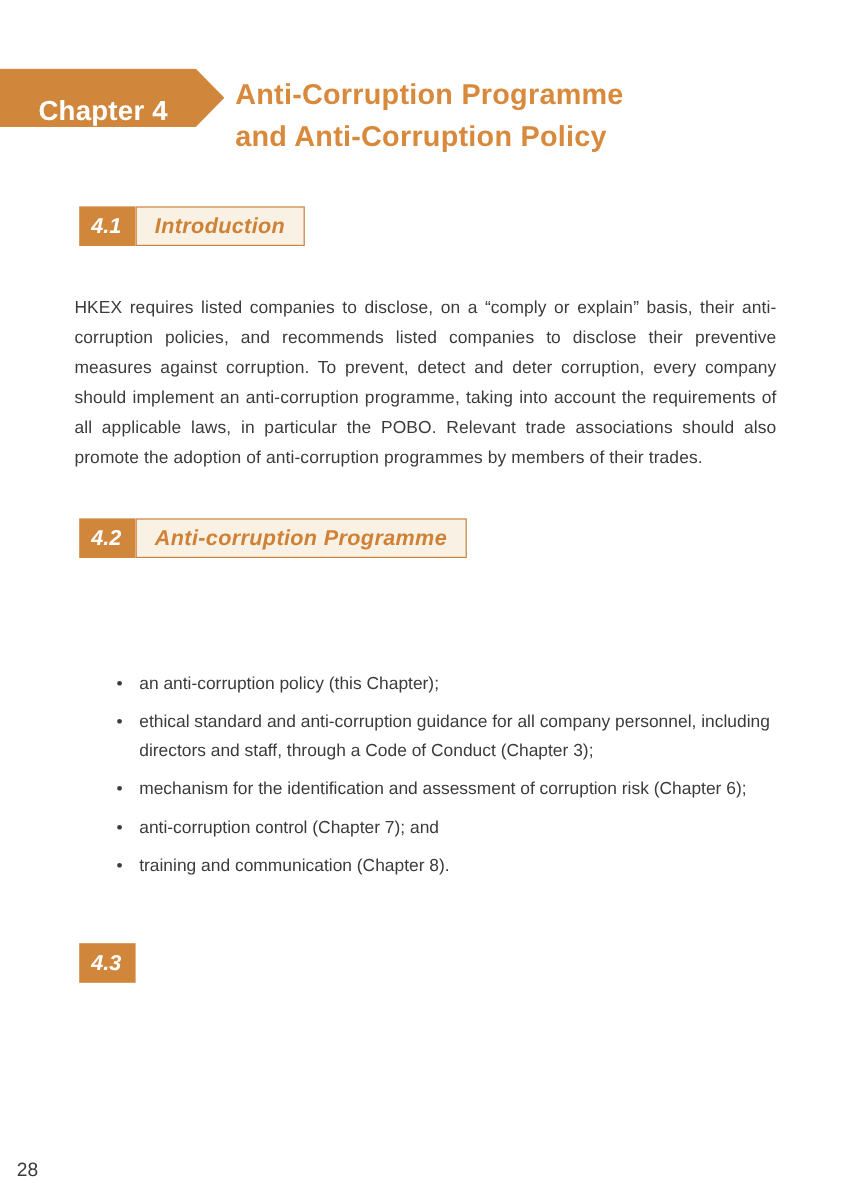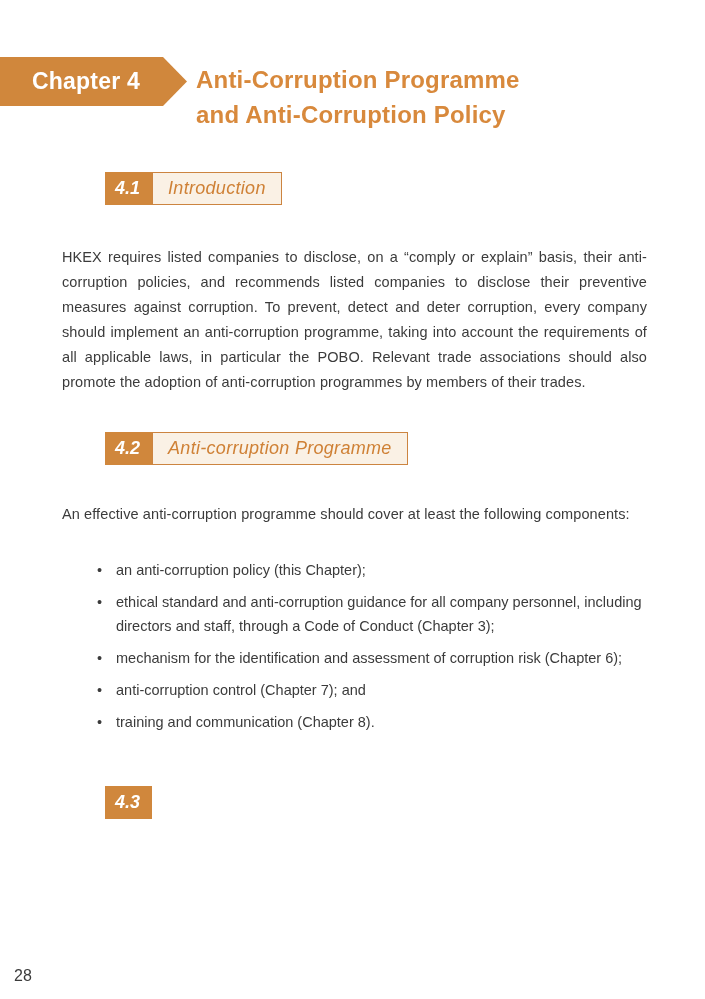--- a/index.html
+++ b/index.html
@@ -15,21 +15,21 @@
     overflow: hidden;
   }
 
   
   .chapter-banner {
     position: absolute;
     top: 57px; left: 0;
     width: 187px; height: 49px;
     background: #d0873c;
     clip-path: polygon(0 0, 163px 0, 187px 50%, 163px 100%, 0 100%);
-    display: flex; align-items: center;
+    display: flex; align-items: flex-end;
   }
   .chapter-banner .chapter-label {
     color: #ffffff;
     font-size: 23px;
     font-weight: bold;
     letter-spacing: 0.2px;
     margin-left: 32px;
   }
 
   
@@ -52,28 +52,27 @@
     align-items: stretch;
   }
   .sec-num {
     background: #d0873c;
     color: #ffffff;
     font-size: 18px;
     font-weight: bold;
     font-style: italic;
     display: flex; align-items: center;
     padding: 0 12px 0 10px;
-    margin-left: 39px;
   }
   .sec-title {
     background: #faf1e5;
     border: 1px solid #cc8440;
     color: #cf8136;
     font-size: 18px;
-    font-weight: normal;
+    font-weight: bold;
     font-style: italic;
     letter-spacing: 0.3px;
     display: flex; align-items: center;
     padding: 0 15px;
   }
 
   
   .para {
     position: absolute;
     left: 62px;
@@ -136,21 +135,20 @@
     <div class="sec-title">Introduction</div>
   </div>
 
   <div class="para" id="para-1">HKEX requires listed companies to disclose, on a “comply or explain” basis, their anti-corruption policies, and recommends listed companies to disclose their preventive measures against corruption.  To prevent, detect and deter corruption, every company should implement an anti-corruption programme, taking into account the requirements of all applicable laws, in particular the POBO.  Relevant trade associations should also promote the adoption of anti-corruption programmes by members of their trades.</div>
 
   <div class="section-bar" style="top:432px">
     <div class="sec-num">4.2</div>
     <div class="sec-title">Anti-corruption Programme</div>
   </div>
 
-  <div class="para" id="para-2">An effective anti-corruption programme should cover at least the following components:</div>
 
   <ul class="bullet-list">
     <li class="bullet-item">
       <span class="bullet-dot">•</span>
       <span class="bullet-text">an anti-corruption policy (this Chapter);</span>
     </li>
     <li class="bullet-item">
       <span class="bullet-dot">•</span>
       <span class="bullet-text">ethical standard and anti-corruption guidance for all company personnel, including directors and staff, through a Code of Conduct (Chapter 3);</span>
     </li>

